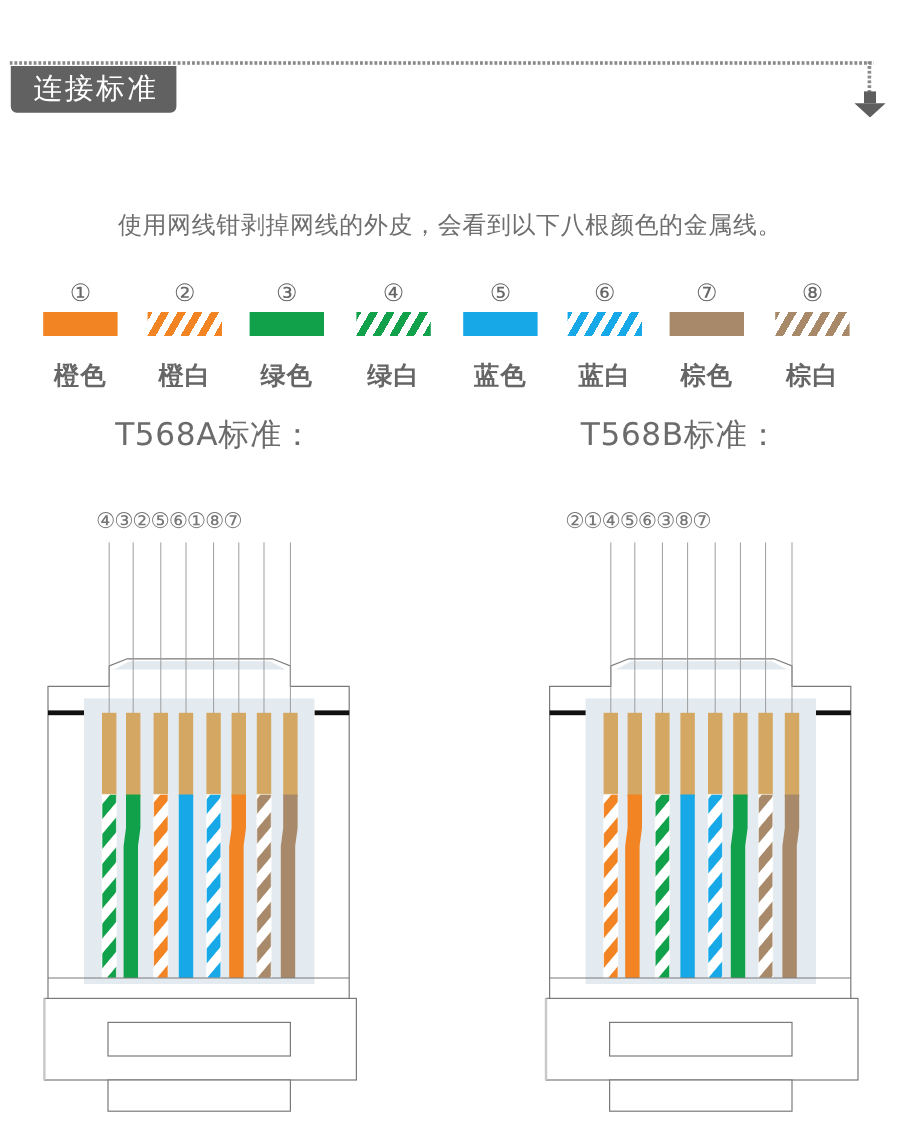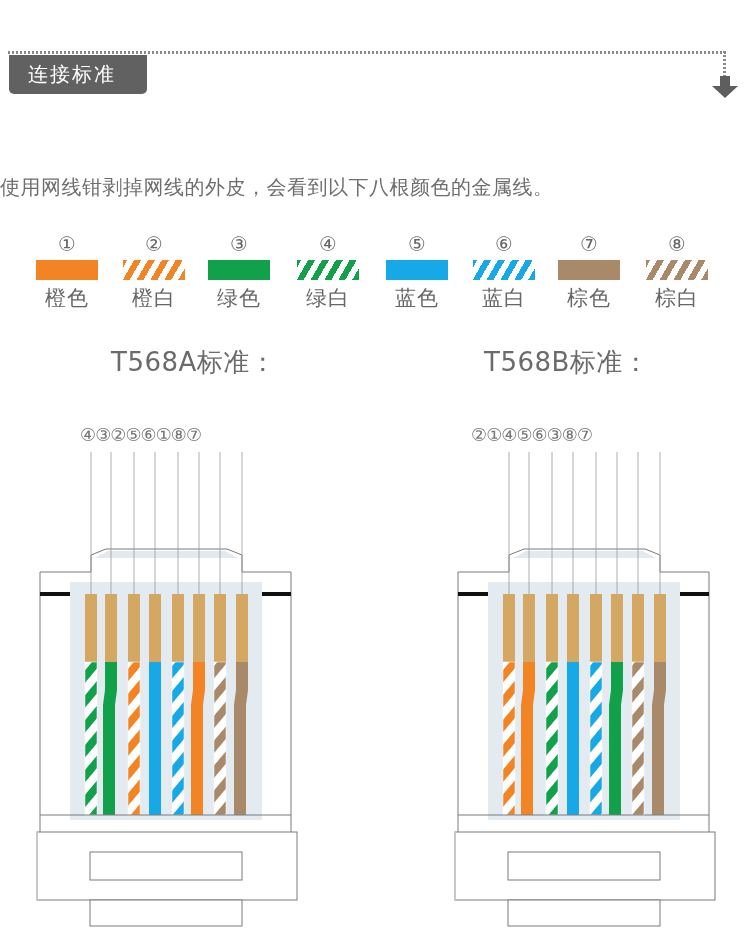--- a/index.html
+++ b/index.html
@@ -9,30 +9,30 @@
   .dotline { position: absolute; left: 8px; top: 51px; width: 720px; height: 3px;
     background-image: linear-gradient(to right, #8a8a8a 60%, transparent 60%);
     background-size: 4px 3px; }
   .dotline-v { position: absolute; left: 723px; top: 51px; width: 3px; height: 28px;
     background-image: linear-gradient(to bottom, #8a8a8a 60%, transparent 60%);
     background-size: 3px 4px; }
   .arrow { position: absolute; left: 712px; top: 76px; width: 26px; height: 22px; }
 
   .tab { position: absolute; left: 9px; top: 55px; width: 138px; height: 39px;
     background: #616161; border-radius: 0 0 5px 5px; color: #fff;
-    font-size: 20px; letter-spacing: 2px; line-height: 39px; padding-left: 19px; }
+    font-size: 24px; letter-spacing: 2px; line-height: 39px; padding-left: 19px; }
 
-  .intro { position: absolute; left: 0; width: 750px; top: 174px; 
+  .intro { position: absolute; left: 0; width: 750px; top: 174px; text-align: center;
     font-size: 20px; color: #6e6e6e; letter-spacing: 0.5px; }
 
   .legend { position: absolute; top: 230px; left: 0; width: 750px; height: 100px; }
   .leg { position: absolute; width: 62px; text-align: center; }
   .leg .num { font-size: 20px; color: #666; height: 30px; line-height: 28px; }
   .leg .swatch { width: 62px; height: 20px; margin-top: 0; }
-  .leg .lbl { font-size: 21px; color: #666; margin-top: 4px; letter-spacing: 1px; }
+  .leg .lbl { font-size: 21px; color: #666; margin-top: 19px; letter-spacing: 1px; font-weight: bold; }
 
   .std-title { position: absolute; top: 345px; font-size: 26px; color: #6b6b6b; letter-spacing: 0.5px; }
 
   .pin-order { position: absolute; top: 424px; font-size: 18px; color: #777; letter-spacing: -1px; white-space: nowrap; font-style: italic; }
 
   svg.conn { position: absolute; top: 0; left: 0; }
 </style>
 </head>
 <body>
 
@@ -82,21 +82,21 @@
       <div class="swatch" style="background:#a88a6a"></div>
       <div class="lbl">棕色</div>
     </div>
     <div class="leg" style="left: 646px;">
       <div class="num">⑧</div>
       <div class="swatch" style="background:repeating-linear-gradient(-60deg, #a88a6a 0 6px, #fff 6px 12px)"></div>
       <div class="lbl">棕白</div>
     </div>
   </div>
 
-<div class="std-title" style="left:111px">T568A标准：</div>
+<div class="std-title" style="left:96px">T568A标准：</div>
 <div class="std-title" style="left:484px">T568B标准：</div>
 
 <div class="pin-order" style="left:80px">④③②⑤⑥①⑧⑦</div>
 <div class="pin-order" style="left:471px">②①④⑤⑥③⑧⑦</div>
 
 <svg class="conn" id="conn-svg" width="750" height="949">
     <defs>
       <pattern id="stripe-orange" patternUnits="userSpaceOnUse" width="16" height="16" patternTransform="rotate(-50)">
         <rect x="0" y="0" width="16" height="16" fill="#ffffff"></rect>
         <rect x="0" y="0" width="16" height="8" fill="#f28424"></rect>

